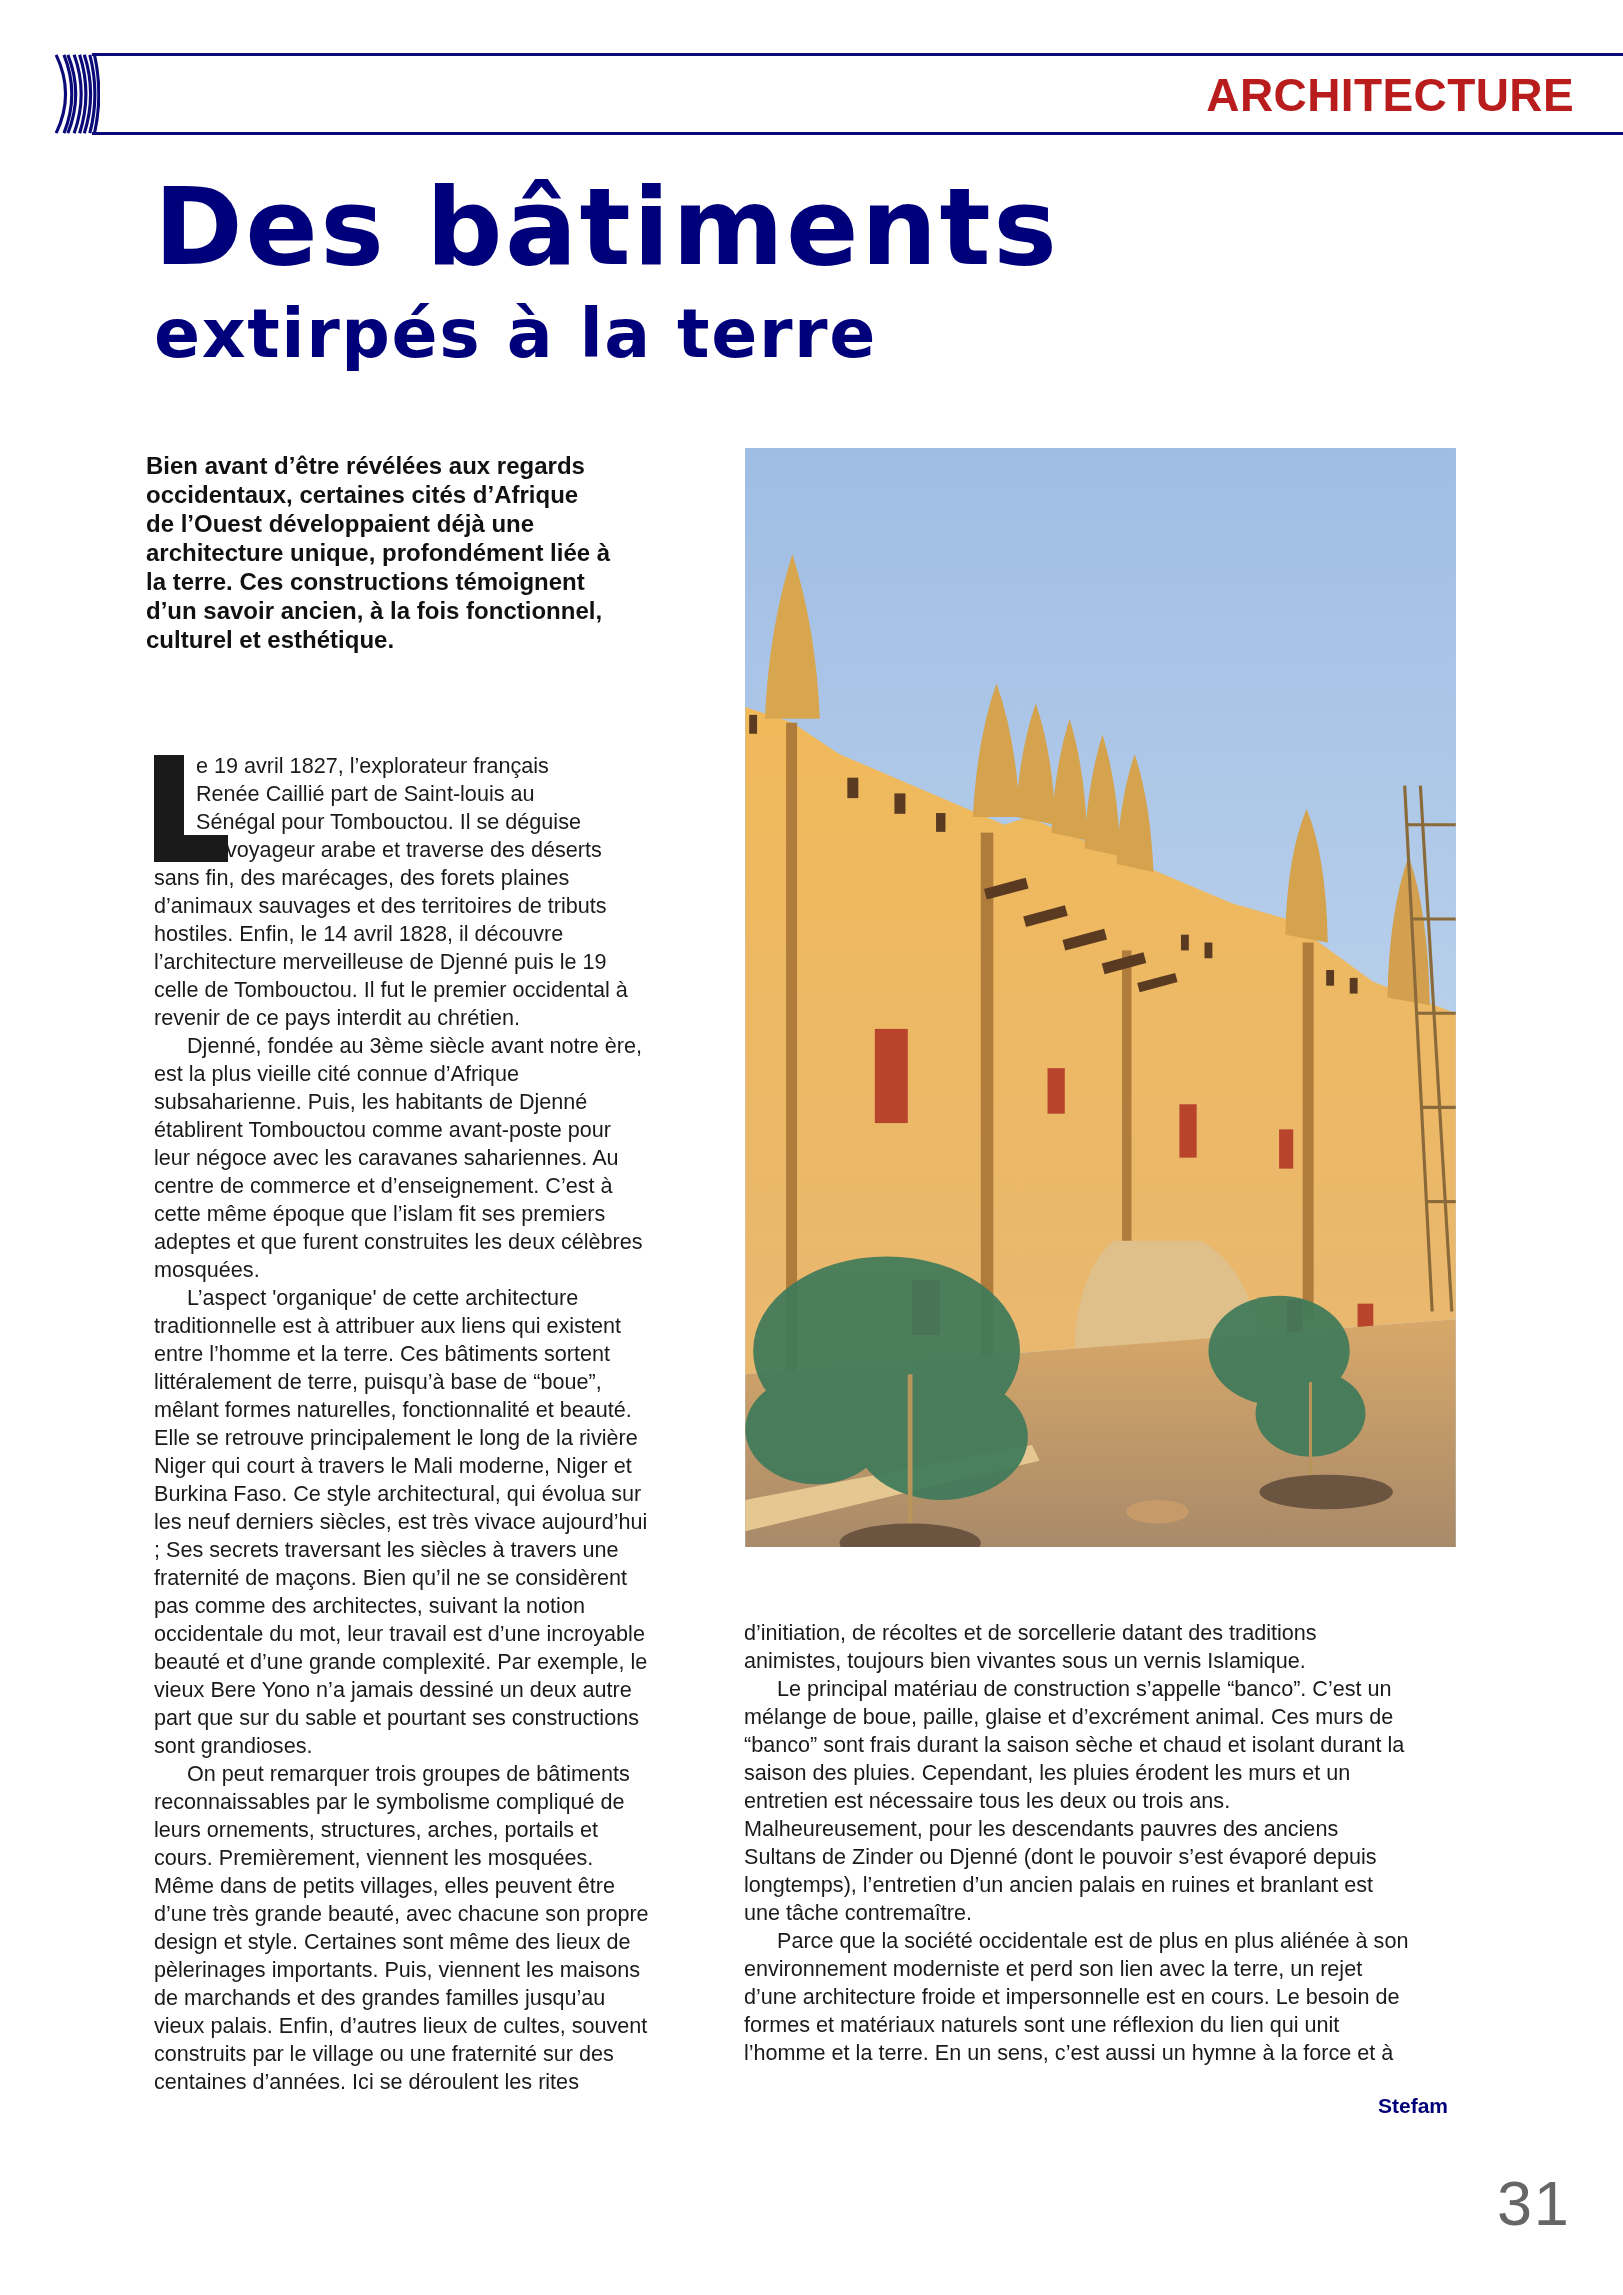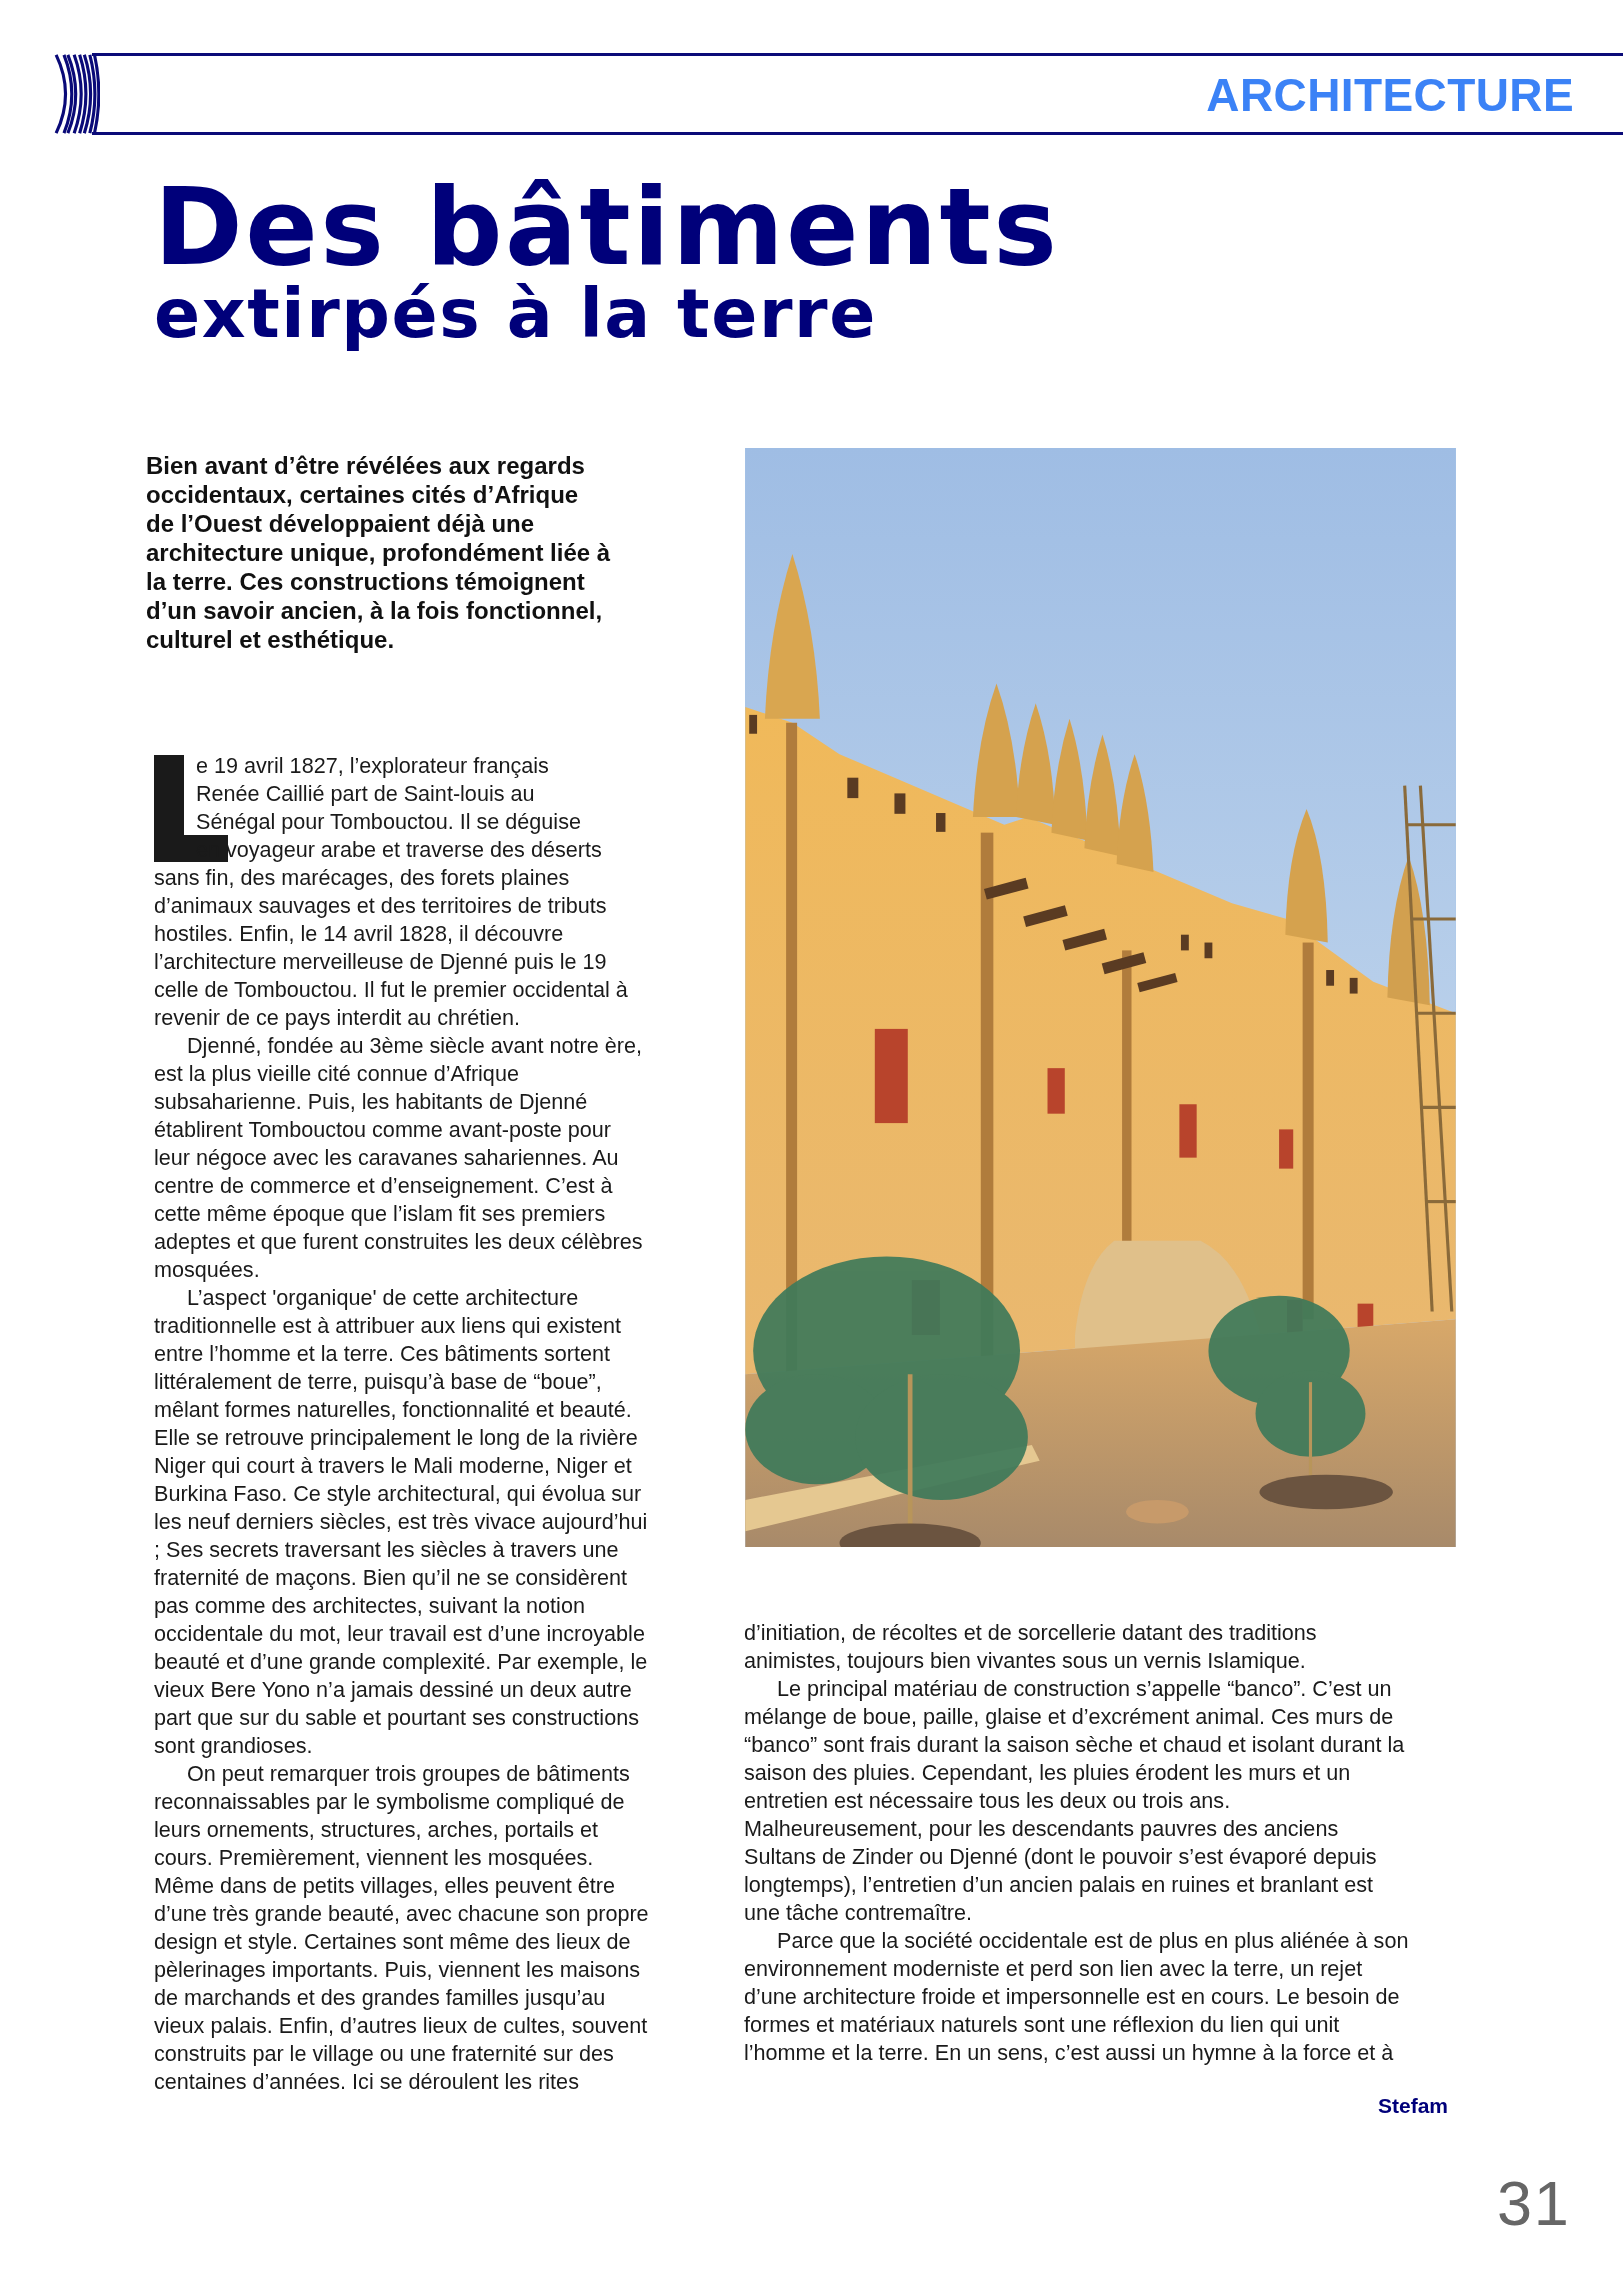--- a/index.html
+++ b/index.html
@@ -4,25 +4,25 @@
 <style>
   * { margin: 0; padding: 0; box-sizing: border-box; }
   html, body { width: 1623px; height: 2295px; background: #ffffff; overflow: hidden; }
   body { position: relative; font-family: "Liberation Sans", sans-serif; color: #1a1a1a; }
 
   
   .header-band { position: absolute; left: 53px; top: 53px; width: 1570px; height: 82px; }
   .header-band .line-top { position: absolute; left: 39px; top: 0; right: 0; height: 3.1px; background: #0a0a78; }
   .header-band .line-bot { position: absolute; left: 39px; bottom: 0; right: 0; height: 3.1px; background: #0a0a78; }
   .header-band svg.arcs { position: absolute; left: 0; top: 0; }
-  .section-label { position: absolute; right: 49px; top: 68px; font-size: 46px; font-weight: 700; color: #3b82f6; letter-spacing: 0.4px; font-family: "Liberation Sans", sans-serif; text-align: center; }
+  .section-label { position: absolute; right: 49px; top: 68px; font-size: 46px; font-weight: 700; color: #b91c1c; letter-spacing: 0.4px; font-family: "Liberation Sans", sans-serif; text-align: center; }
 
   
   .title-main { position: absolute; left: 154px; top: 174px; font-family: "DejaVu Sans", sans-serif; font-weight: 700; font-size: 107px; color: #00007a; letter-spacing: 2.4px; line-height: 1; }
-  .title-sub { position: absolute; left: 154px; top: 280px; font-family: "DejaVu Sans", sans-serif; font-weight: 700; font-size: 68px; color: #00007a; letter-spacing: 1.6px; line-height: 1; }
+  .title-sub { position: absolute; left: 154px; top: 300px; font-family: "DejaVu Sans", sans-serif; font-weight: 700; font-size: 68px; color: #00007a; letter-spacing: 1.6px; line-height: 1; }
 
   
   .chapeau { position: absolute; left: 146px; top: 451px; width: 542px; font-size: 24px; font-weight: 700; line-height: 29px; color: #111; }
   .chapeau span { display: block; white-space: nowrap; }
 
   
   .col { position: absolute; font-size: 21.6px; line-height: 28px; color: #1a1a1a; }
   .col .ln { display: block; white-space: nowrap; }
   .col .ln.ind { padding-left: 33px; }
   .col-left { left: 154px; top: 752px; width: 542px; }

